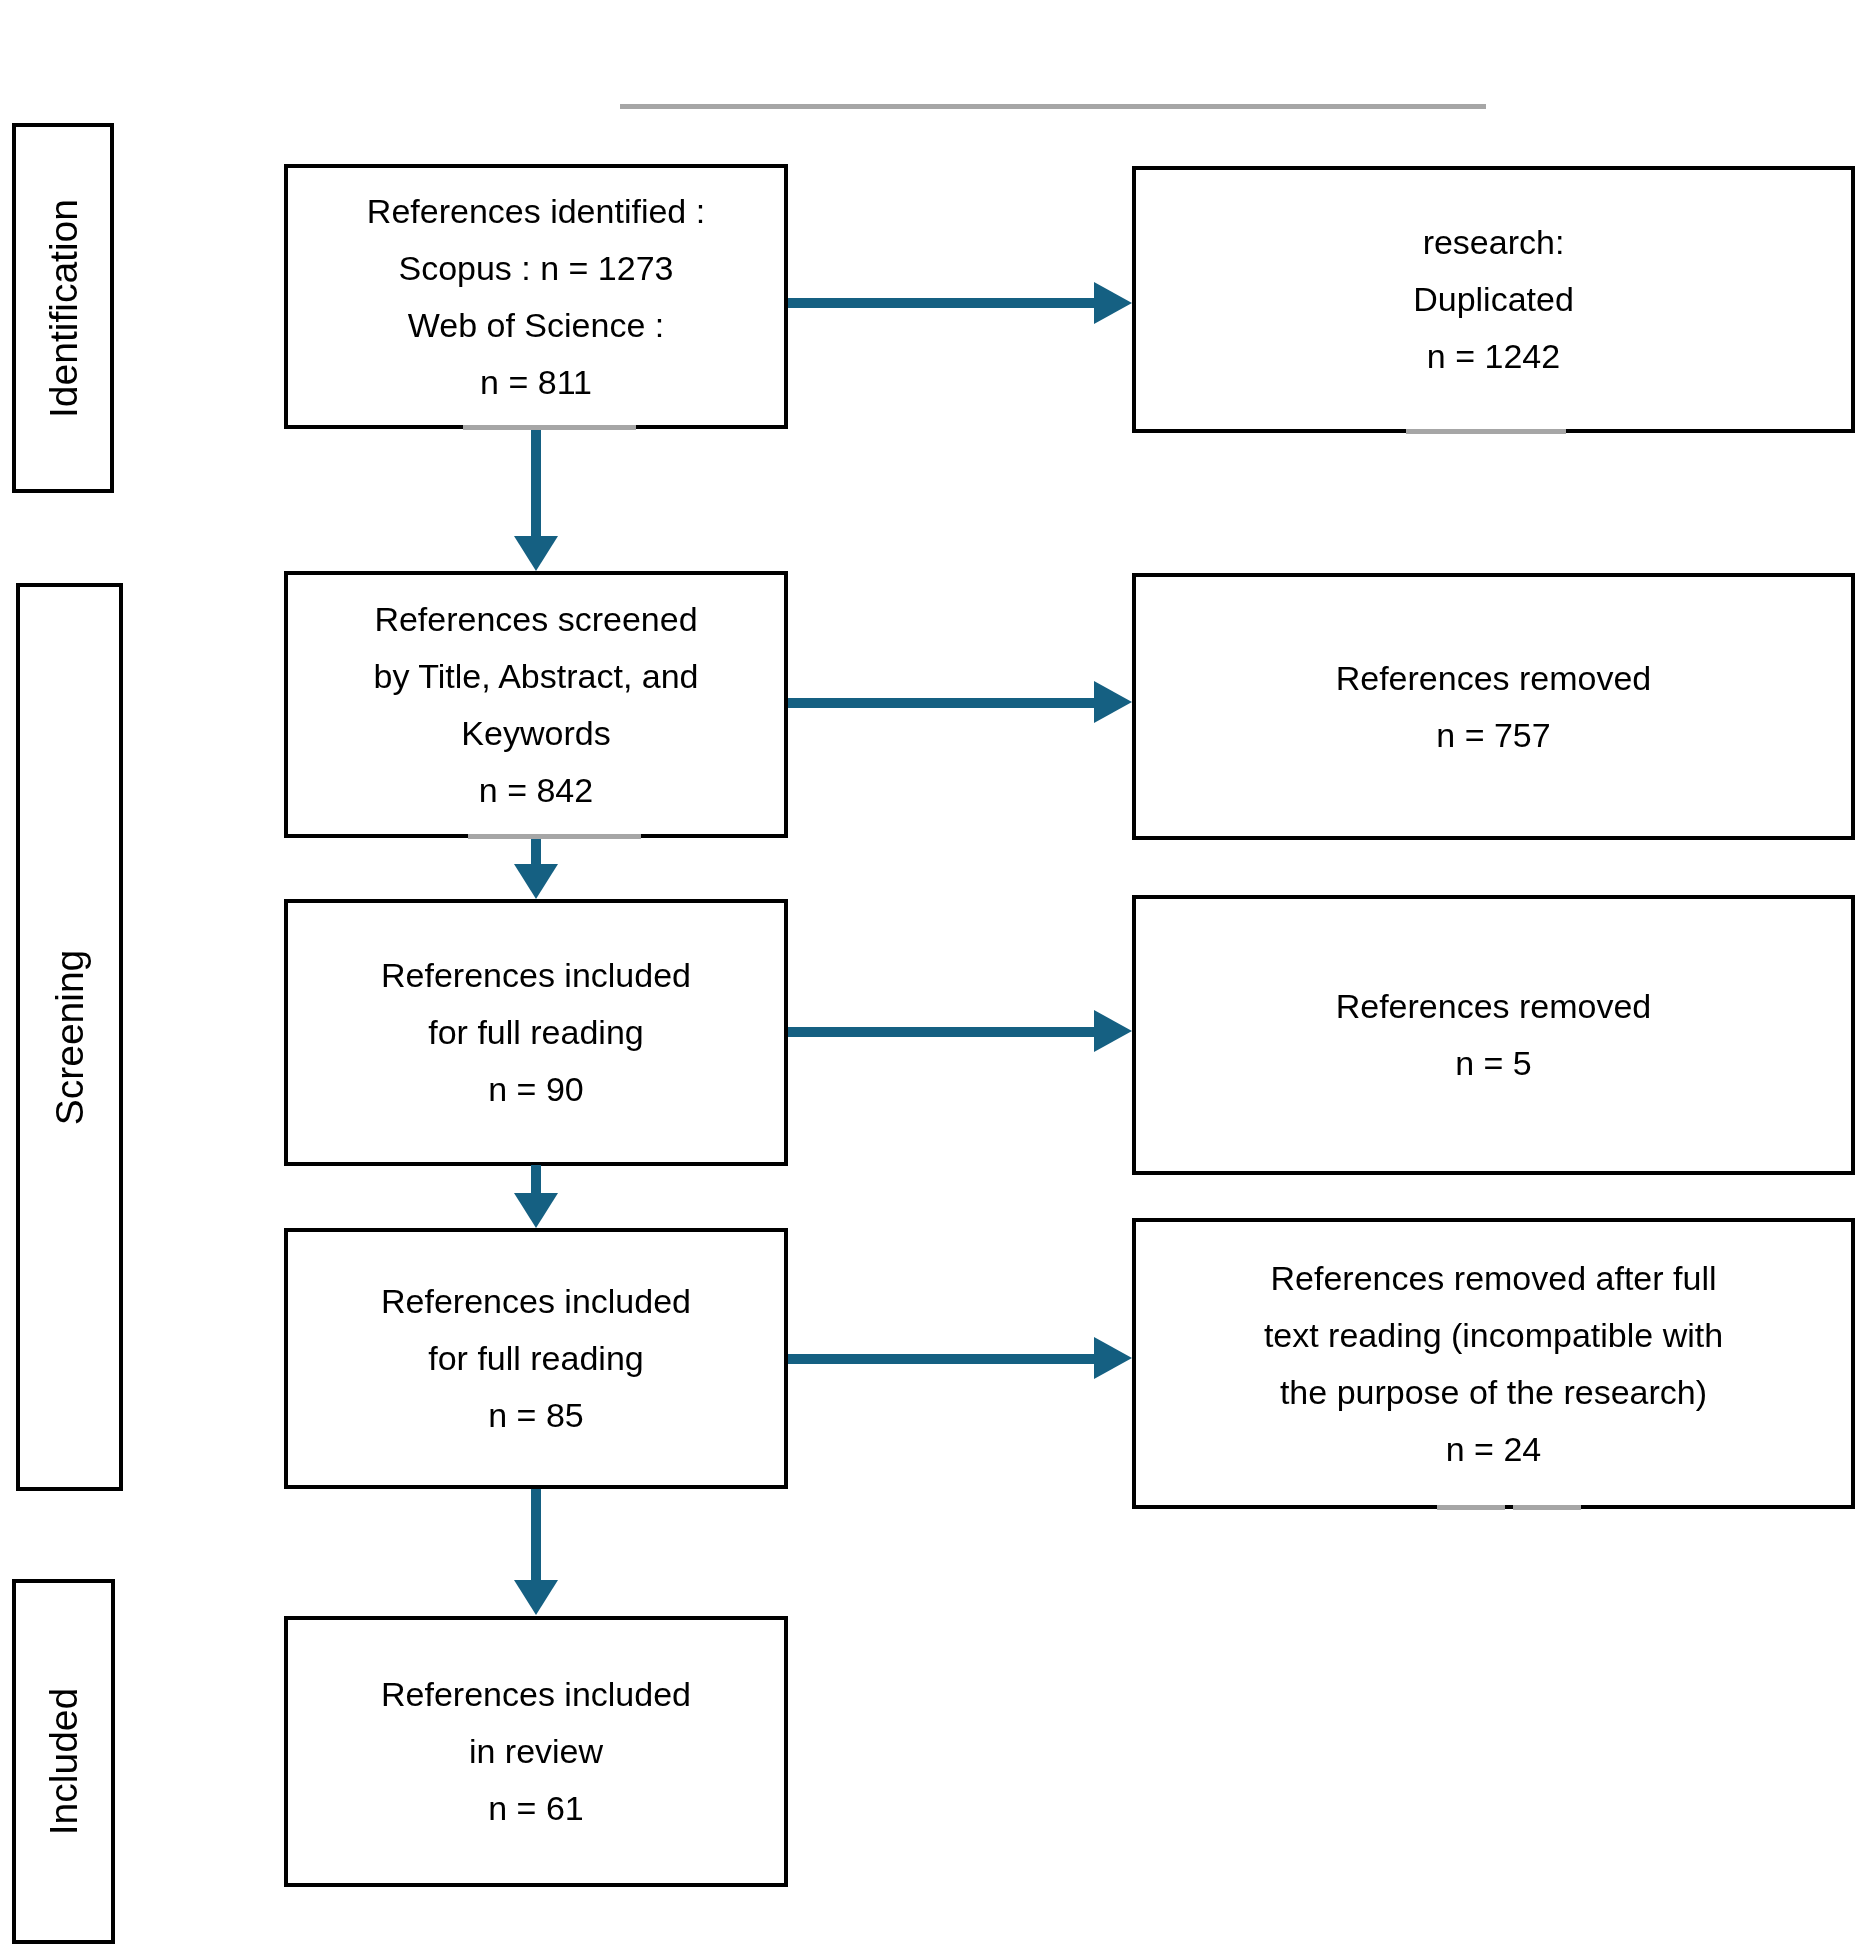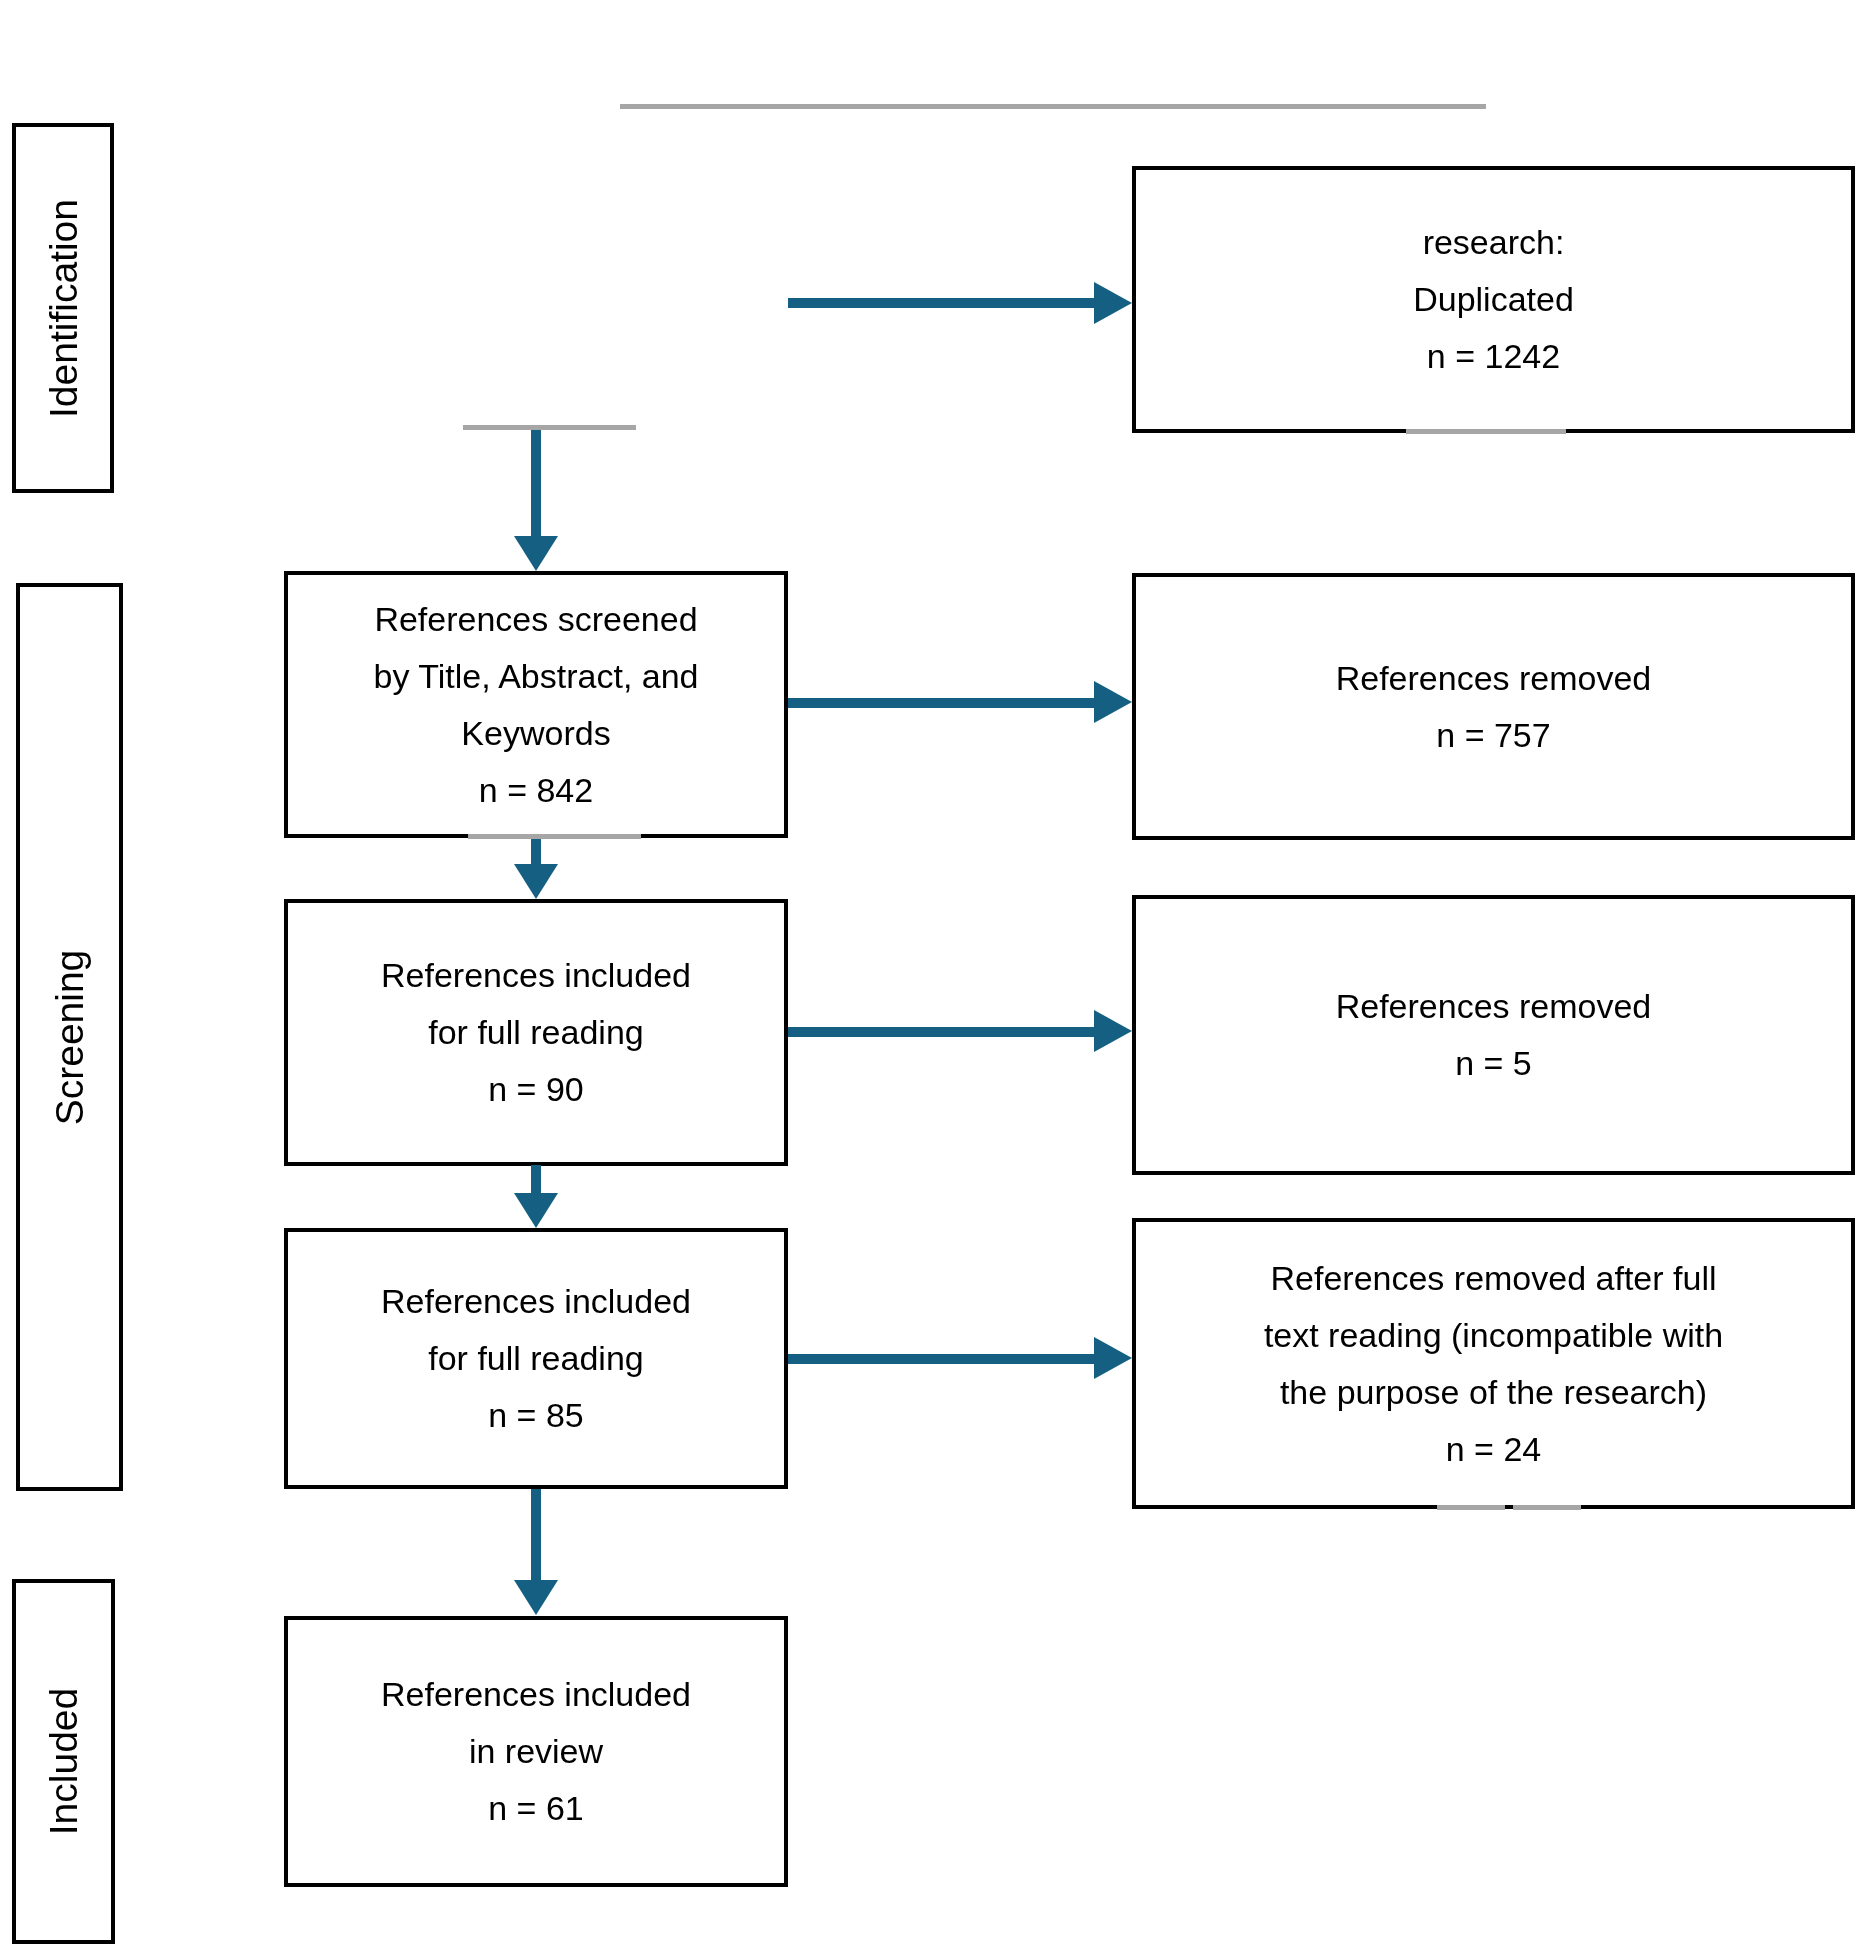--- a/index.html
+++ b/index.html
@@ -116,20 +116,26 @@
   <div class="rail" id="rail-identification">
     <span class="rot">Identification</span>
   </div>
   <div class="rail" id="rail-screening">
     <span class="rot">Screening</span>
   </div>
   <div class="rail" id="rail-included">
     <span class="rot">Included</span>
   </div>
 
+  <div class="box" id="mbox1">
+    <div class="line">References identified :</div>
+    <div class="line">Scopus : n = 1273</div>
+    <div class="line">Web of Science :</div>
+    <div class="line">n = 811</div>
+  </div>
   <div class="box" id="mbox2">
     <div class="line">References screened</div>
     <div class="line">by Title, Abstract, and</div>
     <div class="line">Keywords</div>
     <div class="line">n = 842</div>
   </div>
   <div class="box" id="mbox3">
     <div class="line">References included</div>
     <div class="line">for full reading</div>
     <div class="line">n = 90</div>

